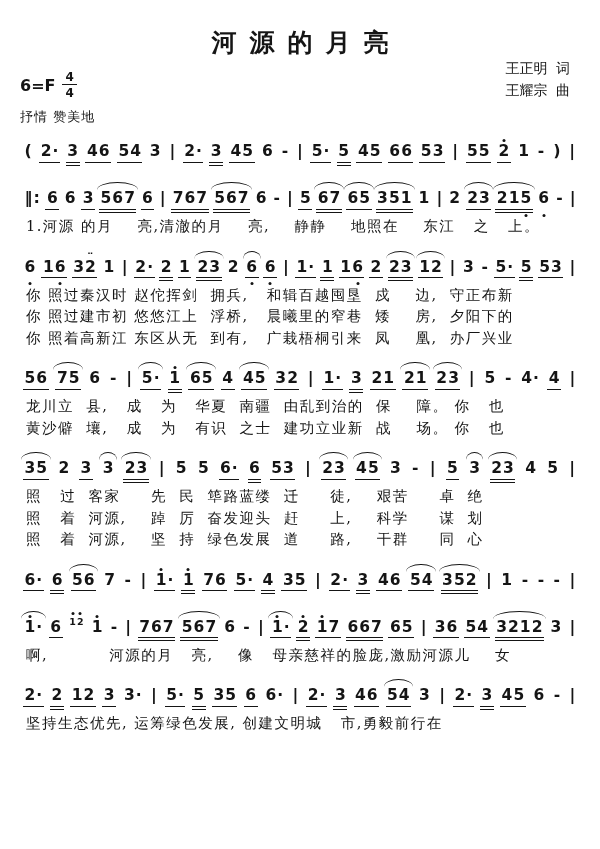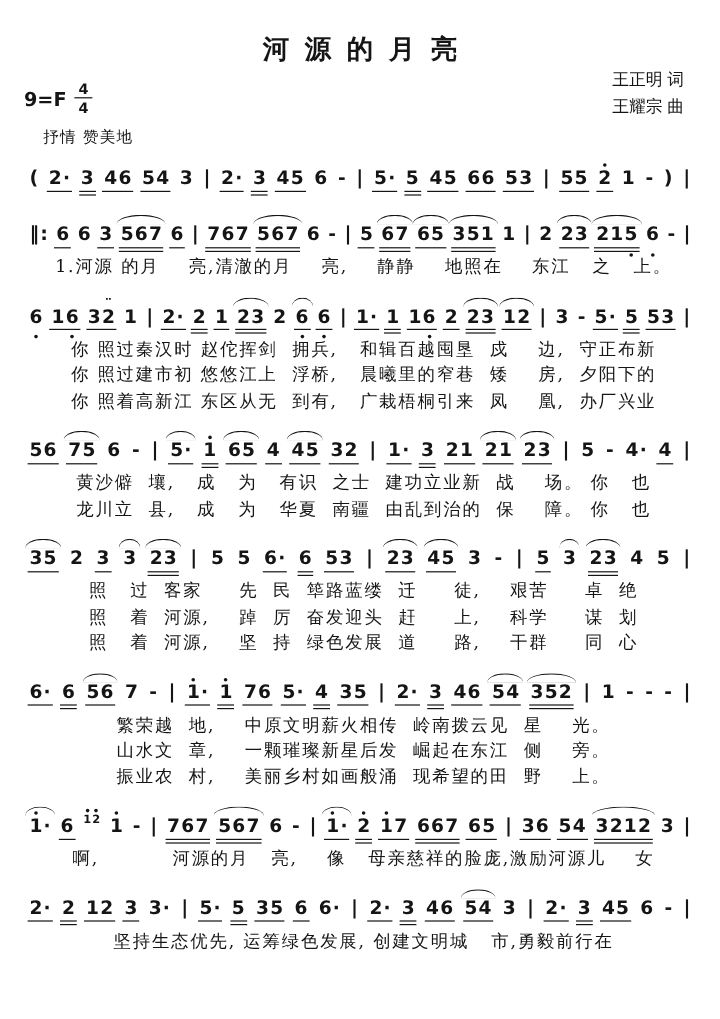--- a/index.html
+++ b/index.html
@@ -3,30 +3,30 @@
 <meta charset="utf-8">
 <style>
   html,body{margin:0;padding:0;background:#e8e8e8;}
   .sheet{
     width:600px;height:849px;background:#ffffff;color:#151515;
     font-family:"DejaVu Sans",sans-serif;overflow:hidden;position:relative;
     box-sizing:border-box;padding:10px 20px 0 20px;
   }
   .title{
     text-align:center;font-family:"DejaVu Serif",serif;font-weight:bold;
-    font-size:22px;letter-spacing:13px;margin-top:16px;text-indent:13px;
+    font-size:25px;letter-spacing:13px;margin-top:16px;text-indent:13px;
   }
   .headrow{display:flex;justify-content:space-between;align-items:flex-start;margin-top:2px;}
   .keyblock{margin-top:10px;}
   .keyrow{display:flex;align-items:center;gap:7px;font-weight:bold;font-size:16px;}
   .frac{display:inline-flex;flex-direction:column;align-items:center;font-size:12px;line-height:1;font-weight:bold;}
   .frac .ftop{border-bottom:1.5px solid #151515;padding:0 3px 1px;margin-bottom:1px;}
   .frac .fbot{padding:1px 3px 0;}
-  .tempo{font-size:13px;margin-top:9px;letter-spacing:1px;font-family:"DejaVu Serif",serif;margin-left:16px;}
-  .credits{text-align:right;font-size:14px;line-height:1.55;font-family:Liberation Sans, sans-serif;padding-right:10px;margin-top:-2px;}
+  .tempo{font-size:13px;margin-top:9px;letter-spacing:1px;font-family:"DejaVu Serif",serif;}
+  .credits{text-align:right;font-size:14px;line-height:1.55;font-family:Liberation Mono, monospace;padding-right:10px;margin-top:-2px;}
   .score{margin-top:8px;}
   .system{margin-bottom:12px;}
   .notes{
     display:flex;justify-content:space-between;align-items:baseline;
     padding:8px 4px 5px 4px;min-height:22px;
   }
   .tok{position:relative;font-weight:bold;font-size:15.5px;line-height:1;padding:1px 0 4px;white-space:nowrap;}
   .tok .ch{position:relative;display:inline-block;padding:0 0.5px;}
   .ch.hi::before{content:"";position:absolute;top:-5px;left:50%;transform:translateX(-50%);
     width:3px;height:3px;background:#151515;border-radius:50%;}
@@ -34,35 +34,35 @@
     width:3px;height:3px;background:#151515;border-radius:50%;}
   .ch.orn::before{content:"\00A8";position:absolute;top:-9px;left:50%;transform:translateX(-50%);
     font-size:13px;font-weight:bold;line-height:1;}
   .ul{position:absolute;left:-1px;right:-1px;height:0;border-top:1.4px solid #151515;}
   .ul1{bottom:1px;}
   .ul2{bottom:-2px;}
   .tok.arc::before{content:"";position:absolute;left:-3px;right:-3px;top:-8px;height:7px;
     border-top:1.6px solid #151515;border-radius:50% 50% 0 0/100% 100% 0 0;}
   .tok.bar{font-weight:bold;font-size:16px;padding-bottom:2px;}
   .tok.grace{font-size:9.5px;transform:translateY(-7px);}
-  .lyrics{padding-left:6px;text-align:center;}
+  .lyrics{padding-left:6px;}
   .lyr{
     white-space:pre;font-family:"DejaVu Serif",serif;font-size:14.5px;
     line-height:21.5px;letter-spacing:1.5px;overflow:hidden;
   }
 </style>
 </head>
 <body>
 
 <div class="sheet">
   <div class="title">河源的月亮</div>
   <div class="headrow">
     <div class="keyblock">
       <div class="keyrow">
-        <span>9=F</span>
+        <span>6=F</span>
         <span class="frac">
           <span class="ftop">4</span>
           <span class="fbot">4</span>
         </span>
       </div>
       <div class="tempo">抒情 赞美地</div>
     </div>
     <div class="credits">
       <div>王正明 词</div>
       <div>王耀宗 曲</div>
@@ -184,22 +184,22 @@
           <span class="tok arc"><span class="ch">2</span><span class="ch">1</span><i class="ul ul1"></i></span>
           <span class="tok arc"><span class="ch">2</span><span class="ch">3</span><i class="ul ul1"></i></span>
           <span class="tok bar"><span class="ch">|</span></span>
           <span class="tok"><span class="ch">5</span></span>
           <span class="tok"><span class="ch">-</span></span>
           <span class="tok"><span class="ch">4</span><span class="ch">·</span></span>
           <span class="tok"><span class="ch">4</span><i class="ul ul1"></i></span>
           <span class="tok bar"><span class="ch">|</span></span>
         </div>
         <div class="lyrics">
+          <div class="lyr">龙川立  县,   成   为   华夏  南疆  由乱到治的  保    障。 你   也</div>
           <div class="lyr">黄沙僻  壤,   成   为   有识  之士  建功立业新  战    场。 你   也</div>
-          <div class="lyr">龙川立  县,   成   为   华夏  南疆  由乱到治的  保    障。 你   也</div>
         </div>
       </div>
       <div class="system">
         <div class="notes">
           <span class="tok arc"><span class="ch">3</span><span class="ch">5</span><i class="ul ul1"></i></span>
           <span class="tok"><span class="ch">2</span></span>
           <span class="tok"><span class="ch">3</span><i class="ul ul1"></i></span>
           <span class="tok arc"><span class="ch">3</span></span>
           <span class="tok arc"><span class="ch">2</span><span class="ch">3</span><i class="ul ul1"></i><i class="ul ul2"></i></span>
           <span class="tok bar"><span class="ch">|</span></span>
@@ -247,25 +247,20 @@
           <span class="tok"><span class="ch">4</span><span class="ch">6</span><i class="ul ul1"></i></span>
           <span class="tok arc"><span class="ch">5</span><span class="ch">4</span><i class="ul ul1"></i></span>
           <span class="tok arc"><span class="ch">3</span><span class="ch">5</span><span class="ch">2</span><i class="ul ul1"></i><i class="ul ul2"></i></span>
           <span class="tok bar"><span class="ch">|</span></span>
           <span class="tok"><span class="ch">1</span></span>
           <span class="tok"><span class="ch">-</span></span>
           <span class="tok"><span class="ch">-</span></span>
           <span class="tok"><span class="ch">-</span></span>
           <span class="tok bar"><span class="ch">|</span></span>
         </div>
-        <div class="lyrics">
-          <div class="lyr">繁荣越  地,    中原文明薪火相传  岭南拨云见  星    光。</div>
-          <div class="lyr">山水文  章,    一颗璀璨新星后发  崛起在东江  侧    旁。</div>
-          <div class="lyr">振业农  村,    美丽乡村如画般涌  现希望的田  野    上。</div>
-        </div>
       </div>
       <div class="system">
         <div class="notes">
           <span class="tok arc"><span class="ch hi">1</span><span class="ch">·</span></span>
           <span class="tok"><span class="ch">6</span><i class="ul ul1"></i></span>
           <span class="tok grace"><span class="ch hi">1</span><span class="ch hi">2</span></span>
           <span class="tok"><span class="ch hi">1</span></span>
           <span class="tok"><span class="ch">-</span></span>
           <span class="tok bar"><span class="ch">|</span></span>
           <span class="tok"><span class="ch">7</span><span class="ch">6</span><span class="ch">7</span><i class="ul ul1"></i><i class="ul ul2"></i></span>

